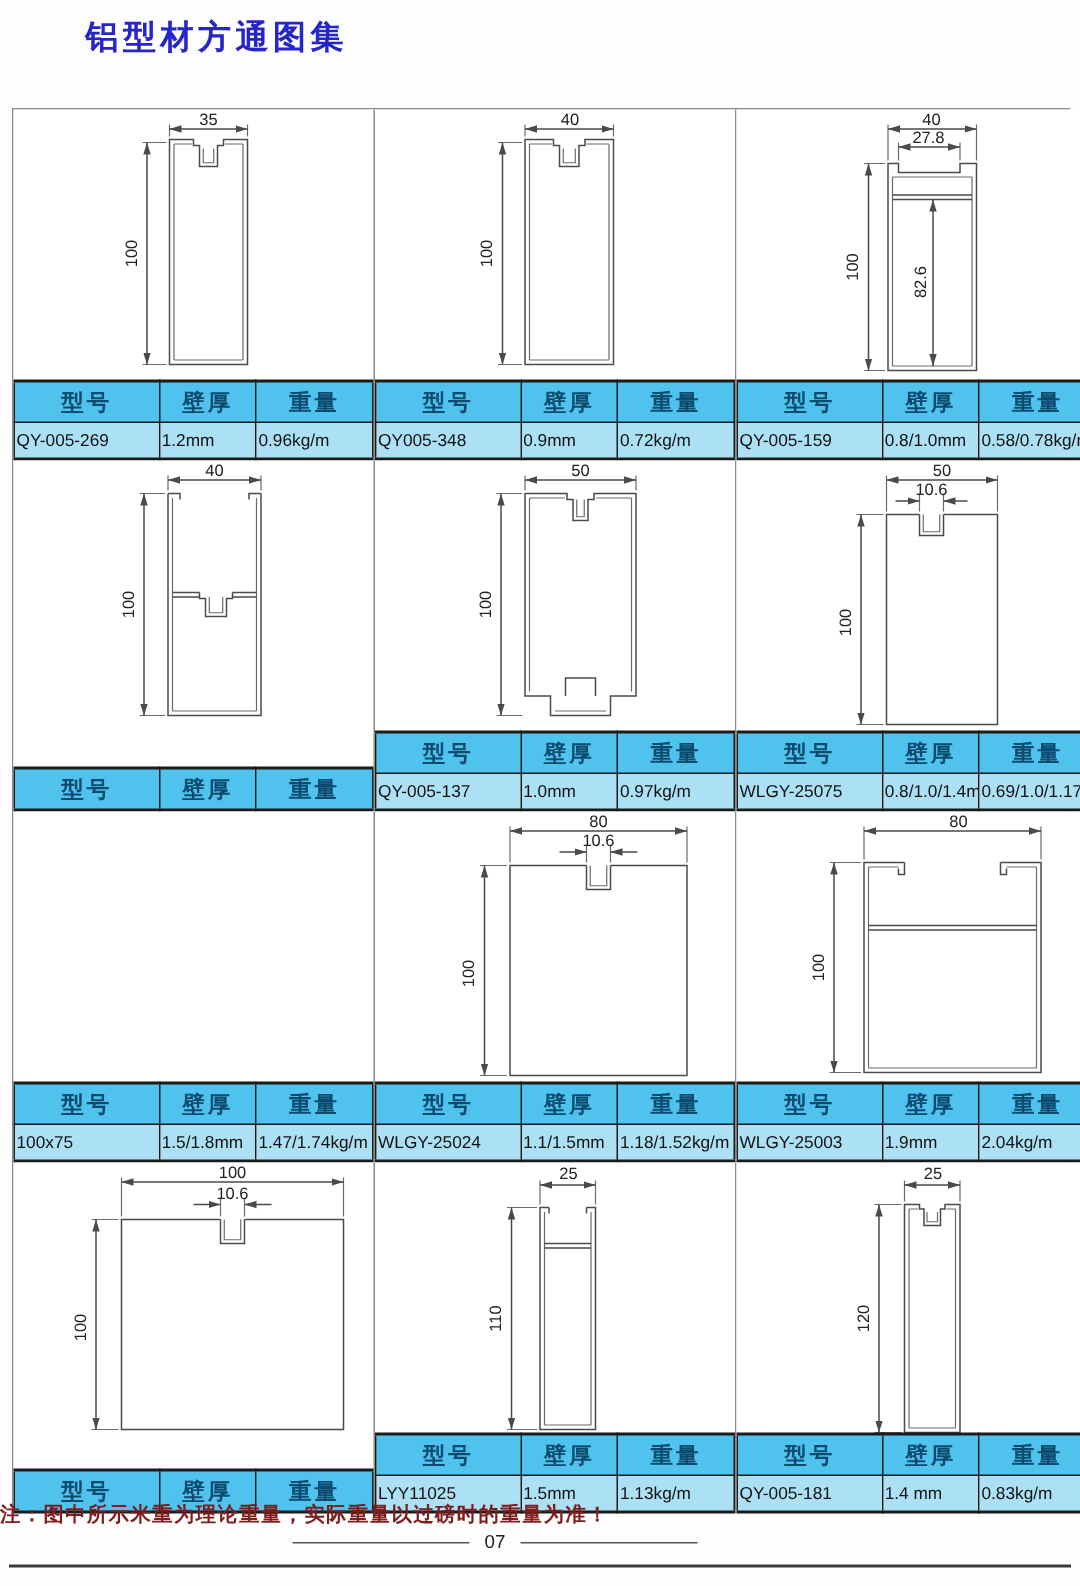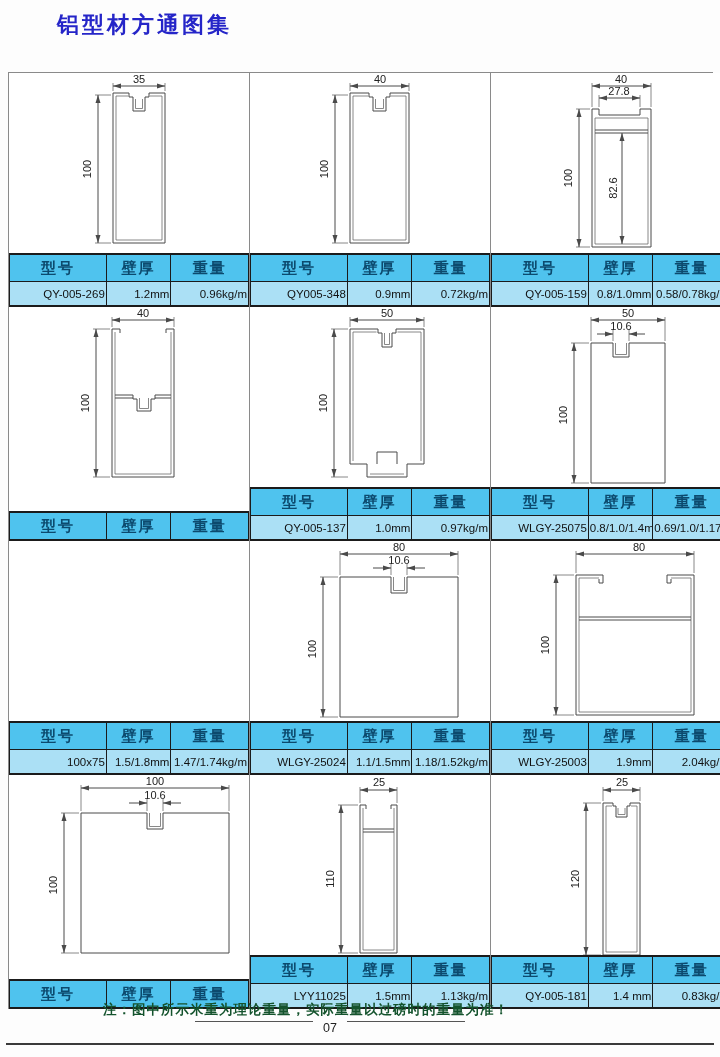--- a/index.html
+++ b/index.html
@@ -26,30 +26,30 @@
   table.spec{
     position:absolute;left:0;bottom:0;width:100%;border-collapse:collapse;
     border-top:2px solid #1b1b1b;border-bottom:2px solid #1b1b1b;table-layout:fixed;
   }
   table.spec th{
     background:var(--header_bg,#4fc3ee);border:1px solid #1b1b1b;height:24px;
     font-size:15px;font-weight:bold;color:#0c4a6e;letter-spacing:2px;
   }
   table.spec td{
     background:var(--row_bg,#abe0f5);border:1px solid #1b1b1b;height:21px;
-    font-size:11.5px;color:#111;text-align:right;white-space:nowrap;overflow:hidden;
+    font-size:11.5px;color:#111;text-align:left;white-space:nowrap;overflow:hidden;
   }
   table.spec col.c1{width:40.5%;} table.spec col.c2{width:27%;} table.spec col.c3{width:32.5%;}
   .footer-note{
-    position:absolute;top:1001px;left:0;width:612px;text-align:center;
-    font-size:13.5px;font-weight:bold;color:#14532d;letter-spacing:1px;
+    position:absolute;top:1001px;left:0;width:612px;text-align:left;
+    font-size:13.5px;font-weight:bold;color:#7f1d1d;letter-spacing:1px;
   }
   .pageno-wrap{
     position:absolute;top:1021px;left:0;width:660px;display:flex;
-    align-items:flex-start;justify-content:center;gap:10px;
+    align-items:center;justify-content:center;gap:10px;
   }
   .pageno-rule{width:118px;height:0;border-top:1px solid #555;}
   .pageno{font-size:12.5px;color:#222;}
   .bottom-rule{position:absolute;top:1043px;left:6px;width:708px;border-top:2px solid #3a3a3a;}
 </style>
 </head>
 <body>
 
 <svg width="0" height="0" style="position:absolute">
   <defs>

